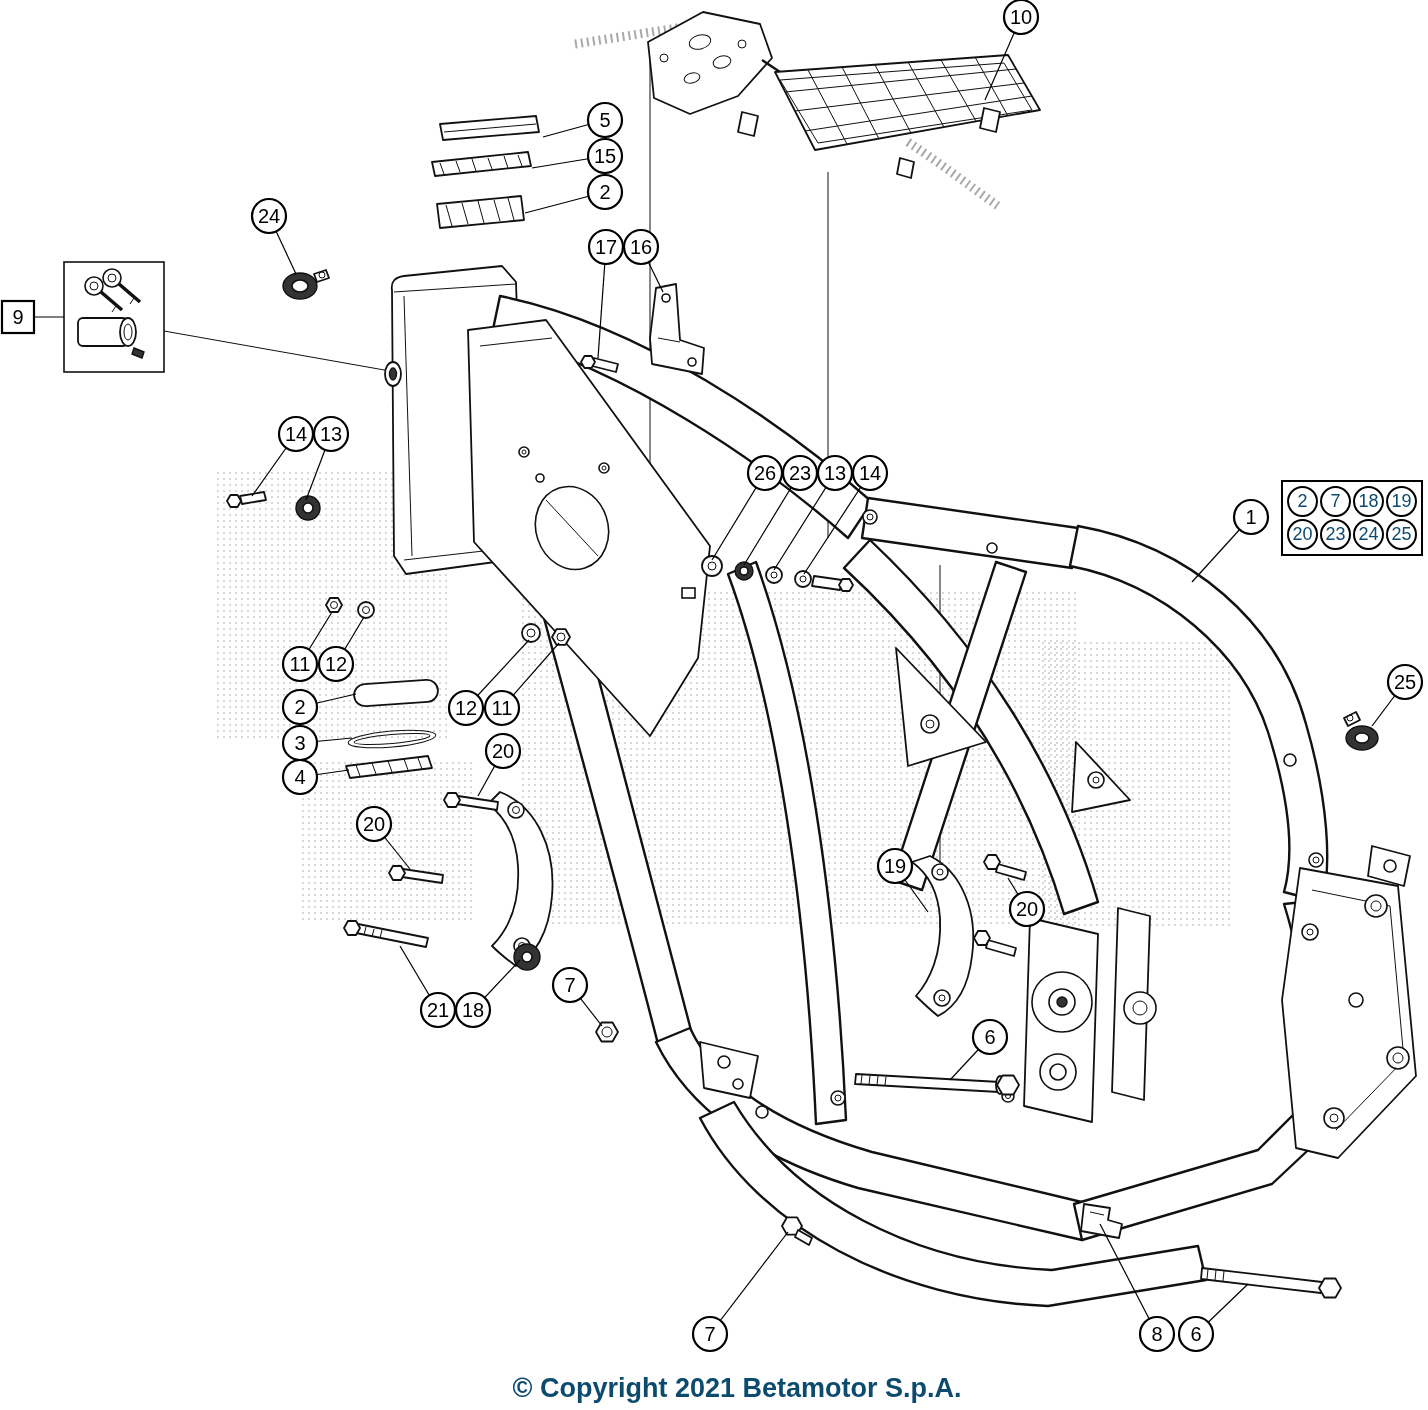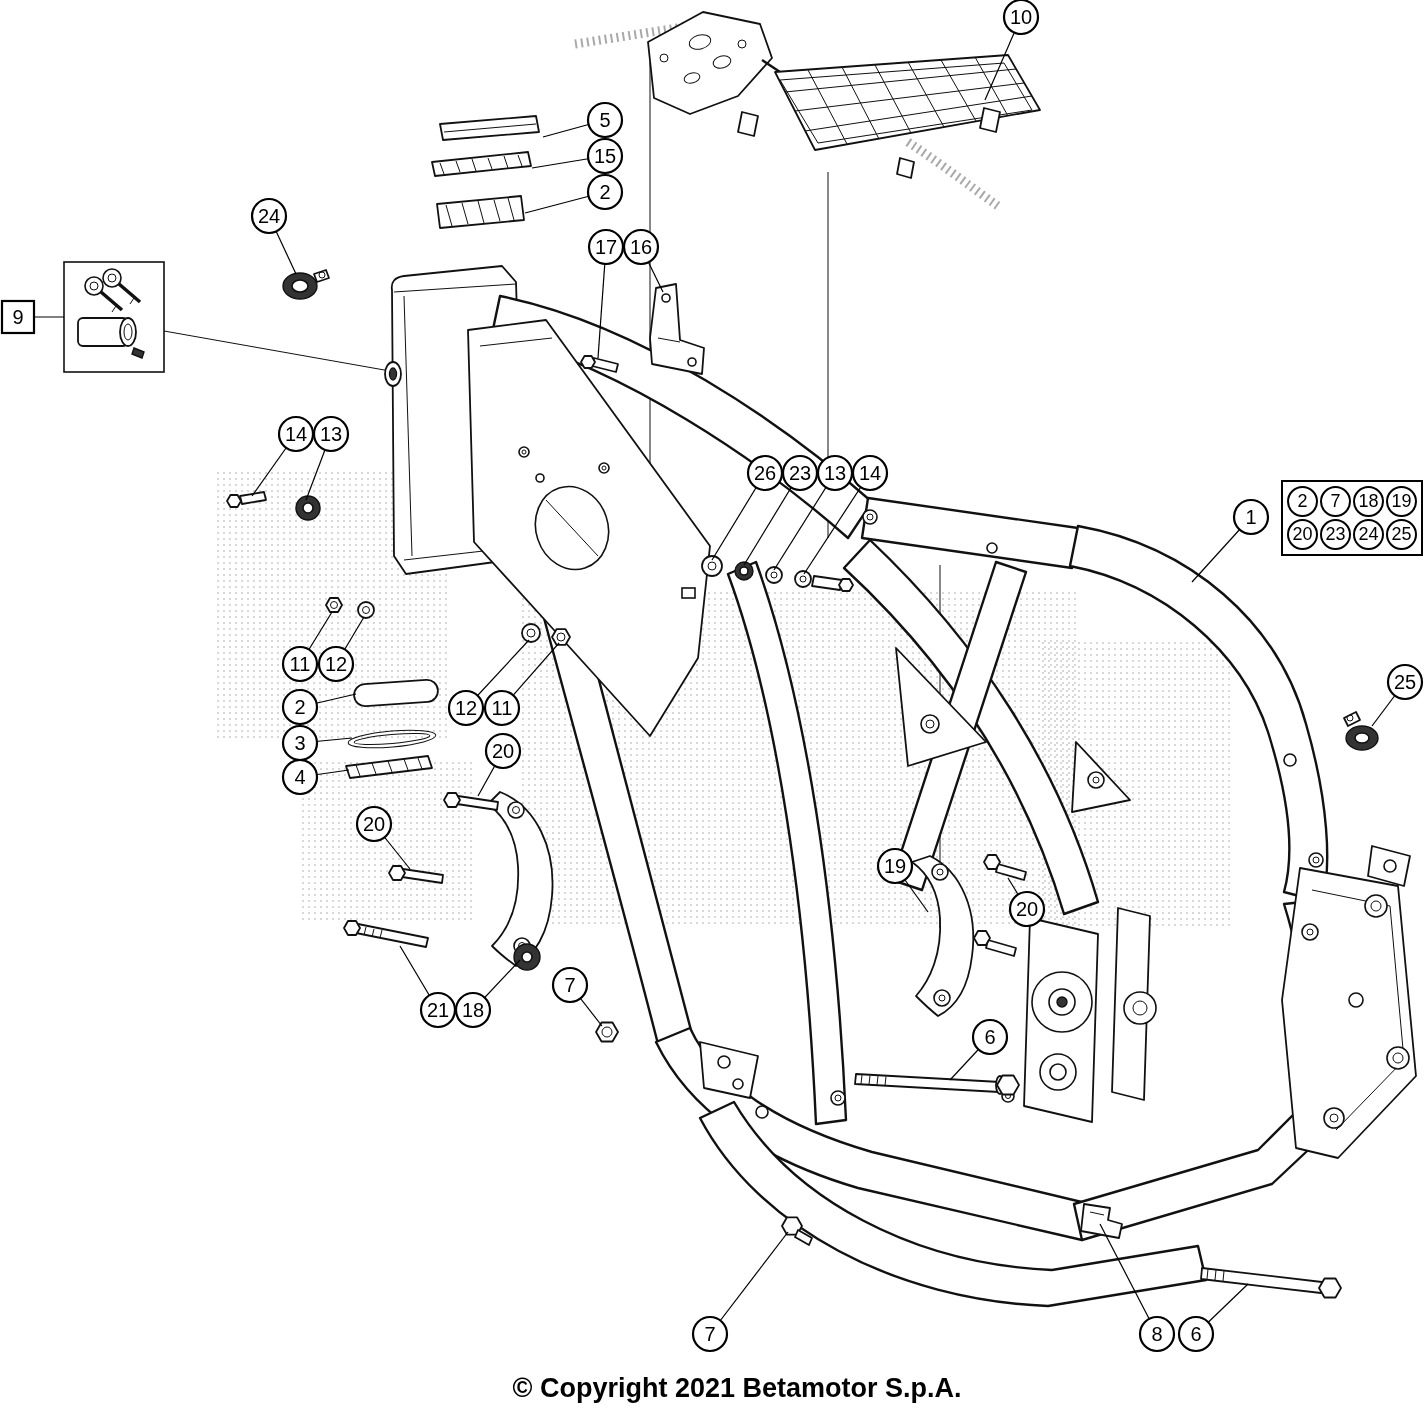--- a/index.html
+++ b/index.html
@@ -1,17 +1,17 @@
 <!DOCTYPE html>
 <html><head>
 <meta charset="utf-8">
 <style>
   html,body{margin:0;padding:0;background:#fff;}
   .stage{position:relative;width:1428px;height:1410px;background:#fff;overflow:hidden;
-         font-family:"Liberation Sans",sans-serif;color:#000000;}
+         font-family:"Liberation Sans",sans-serif;color:#0c4a6e;}
   .halftone{position:absolute;background-image:radial-gradient(#8d9196 1.1px, rgba(0,0,0,0) 1.4px);
             background-size:6px 6px;opacity:.35;pointer-events:none;}
   svg.art{position:absolute;left:0;top:0;}
   .tube{fill:#fff;stroke:#111;stroke-width:2.4;stroke-linejoin:round;}
   .part{fill:#fff;stroke:#111;stroke-width:1.8;stroke-linejoin:round;}
   .thin{fill:none;stroke:#111;stroke-width:1;}
   .dark{fill:#333;stroke:#111;stroke-width:1.4;}
   .holeW{fill:#fff;stroke:#111;stroke-width:1.6;}
   .dots{stroke:#9a9a9a;stroke-width:9;stroke-dasharray:2 4;fill:none;opacity:.85;}
   .leader{stroke:#000;stroke-width:1.2;}

